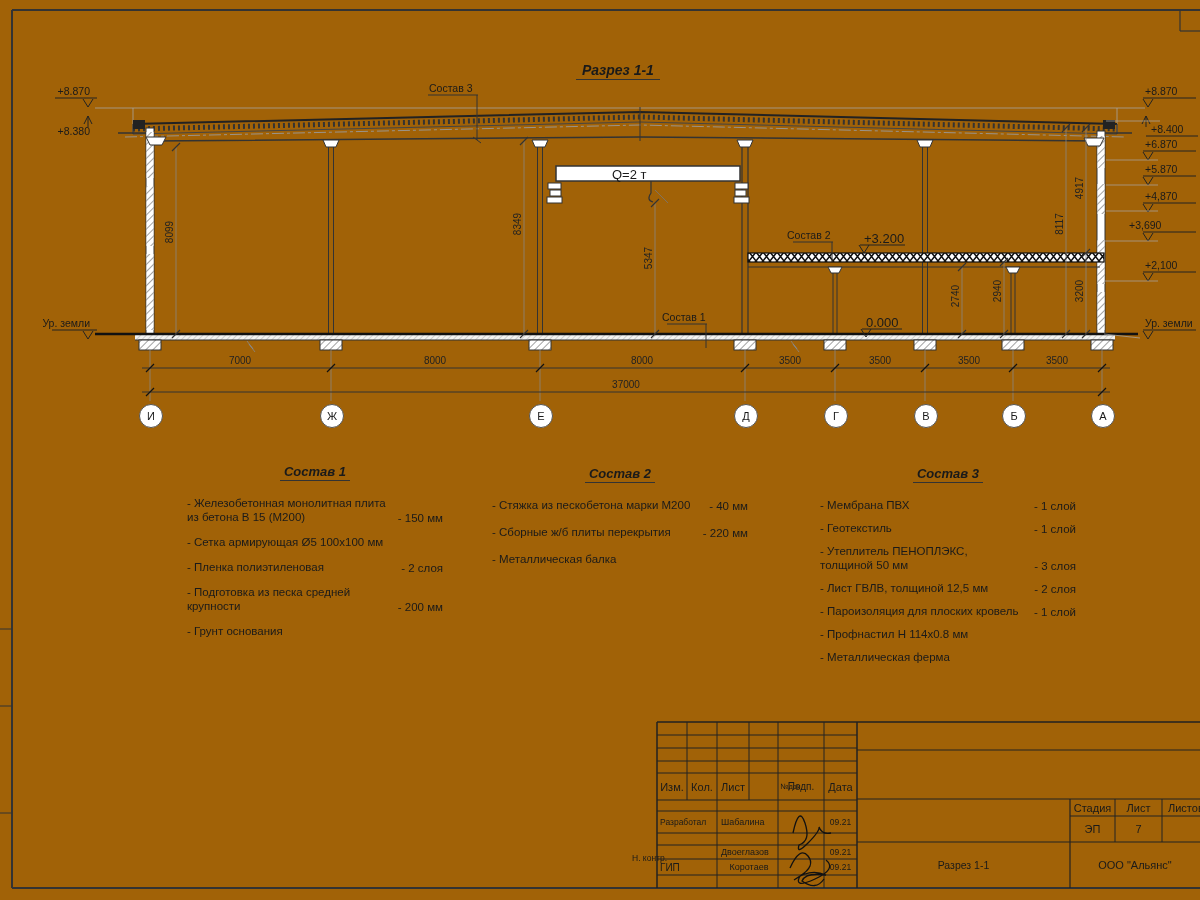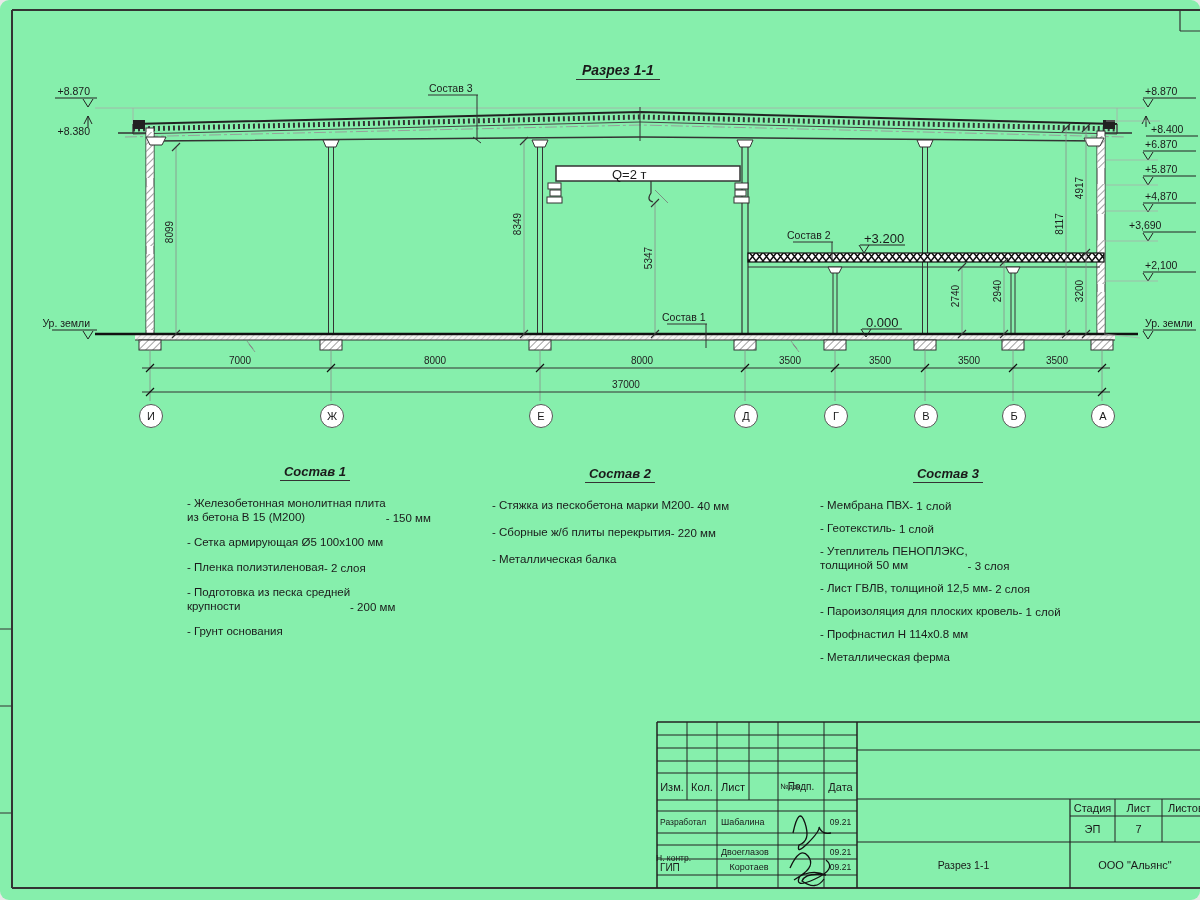--- a/index.html
+++ b/index.html
@@ -1,31 +1,31 @@
 <!DOCTYPE html>
 <html><head>
 <meta charset="utf-8">
 <style>
   html,body{margin:0;padding:0;background:#e8e8e8;}
-  #page{position:relative;width:1200px;height:900px;background:#86efac;overflow:hidden;
-        font-family:"Liberation Sans","DejaVu Sans",sans-serif;color:#1a1a1a;border-radius:9px;}
+  #page{position:relative;width:1200px;height:900px;background:#a16207;overflow:hidden;
+        font-family:"Liberation Sans","DejaVu Sans",sans-serif;color:#1a1a1a;}
   #linework{position:absolute;left:0;top:0;}
   .lbl{position:absolute;white-space:nowrap;}
   .title{font-size:14px;font-style:italic;font-weight:bold;border-bottom:1px solid #333;padding:0 6px 1px 6px;}
   .elev{font-size:10.5px;}
   .vdim{font-size:10px;color:#222;transform:translate(-50%,-50%) rotate(-90deg);}
   .hdim{font-size:10px;color:#222;transform:translateX(-50%);}
   .small{font-size:13px;}
   .leader{font-size:10.5px;}
   .bubble{position:absolute;width:22px;height:22px;border:1px solid #555;border-radius:50%;
           background:#fff;display:flex;align-items:center;justify-content:center;font-size:11px;}
   .comp{position:absolute;width:256px;}
   .comp h3{margin:0 0 17px 0;text-align:center;font-size:13px;font-style:italic;font-weight:bold;}
   .comp h3 span{border-bottom:1px solid #333;padding:0 4px 1px 4px;}
-  .comp .row{display:flex;align-items:flex-end;justify-content:flex-start;}
+  .comp .row{display:flex;align-items:flex-end;justify-content:space-between;}
   .c1 .row{margin-bottom:11px;} .c2 .row{margin-bottom:13px;} .c3 .row{margin-bottom:9px;}
   .comp .nm{font-size:11.5px;max-width:205px;white-space:pre-line;line-height:1.22;
             padding-left:0;}
   .comp .val{font-size:11.5px;white-space:nowrap;}
   .tb{font-size:10px;}
   .tb-small{font-size:7.5px;padding-left:28px;}
   .tb-cell{position:absolute;display:flex;align-items:center;justify-content:center;text-align:center;}
   .tb-left{justify-content:flex-start;}
 </style>
 </head>
@@ -414,21 +414,21 @@
 <div class="tb-cell tb" style="left:687px;top:773px;width:30px;height:27px;font-size:11px;">Кол.</div>
 <div class="tb-cell tb" style="left:717px;top:773px;width:32px;height:27px;font-size:11px;">Лист</div>
 <div class="tb-cell tb-small" style="left:749px;top:773px;width:29px;height:27px;">№док.</div>
 <div class="tb-cell tb" style="left:778px;top:773px;width:46px;height:27px;font-size:10px;">Подп.</div>
 <div class="tb-cell tb" style="left:824px;top:773px;width:33px;height:27px;font-size:11px;">Дата</div>
 
 <div class="tb-cell tb tb-left" style="left:660px;top:811px;width:56px;height:22px;font-size:8.5px;">Разработал</div>
 <div class="tb-cell tb tb-left" style="left:721px;top:811px;width:56px;height:22px;font-size:9px;">Шабалина</div>
 <div class="tb-cell tb" style="left:824px;top:811px;width:33px;height:22px;font-size:8.5px;">09.21</div>
 
-<div class="tb-cell tb tb-left" style="left:656px;top:845px;width:56px;height:26px;font-size:8.5px;">Н. контр.</div>
+<div class="tb-cell tb tb-left" style="left:632px;top:845px;width:56px;height:26px;font-size:8.5px;">Н. контр.</div>
 <div class="tb-cell tb tb-left" style="left:721px;top:845px;width:56px;height:14px;font-size:9px;">Двоеглазов</div>
 <div class="tb-cell tb" style="left:824px;top:845px;width:33px;height:14px;font-size:8.5px;">09.21</div>
 
 <div class="tb-cell tb tb-left" style="left:660px;top:859px;width:56px;height:16px;font-size:10px;">ГИП</div>
 <div class="tb-cell tb" style="left:721px;top:859px;width:56px;height:16px;font-size:9px;">Коротаев</div>
 <div class="tb-cell tb" style="left:824px;top:859px;width:33px;height:16px;font-size:8.5px;">09.21</div>
 
 <div class="tb-cell tb" style="left:1070px;top:799px;width:45px;height:17px;font-size:11px;">Стадия</div>
 <div class="tb-cell tb" style="left:1115px;top:799px;width:47px;height:17px;font-size:11px;">Лист</div>
 <div class="tb-cell tb tb-left" style="left:1168px;top:799px;width:44px;height:17px;font-size:11px;">Листов</div>

